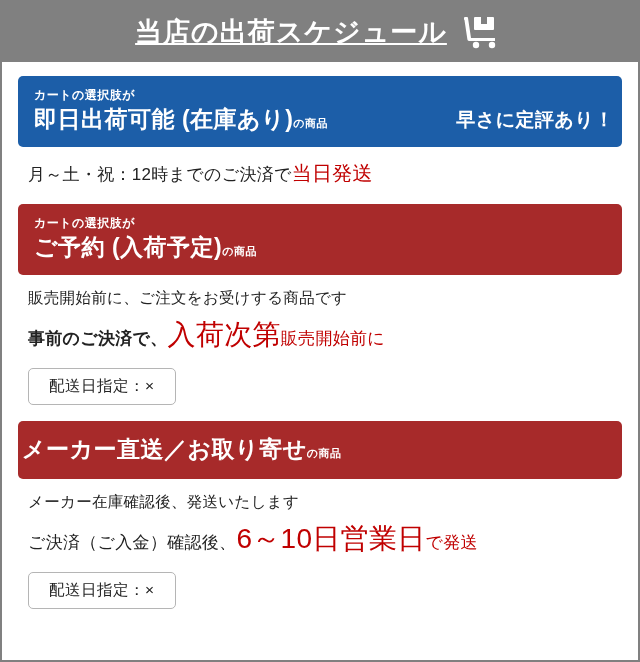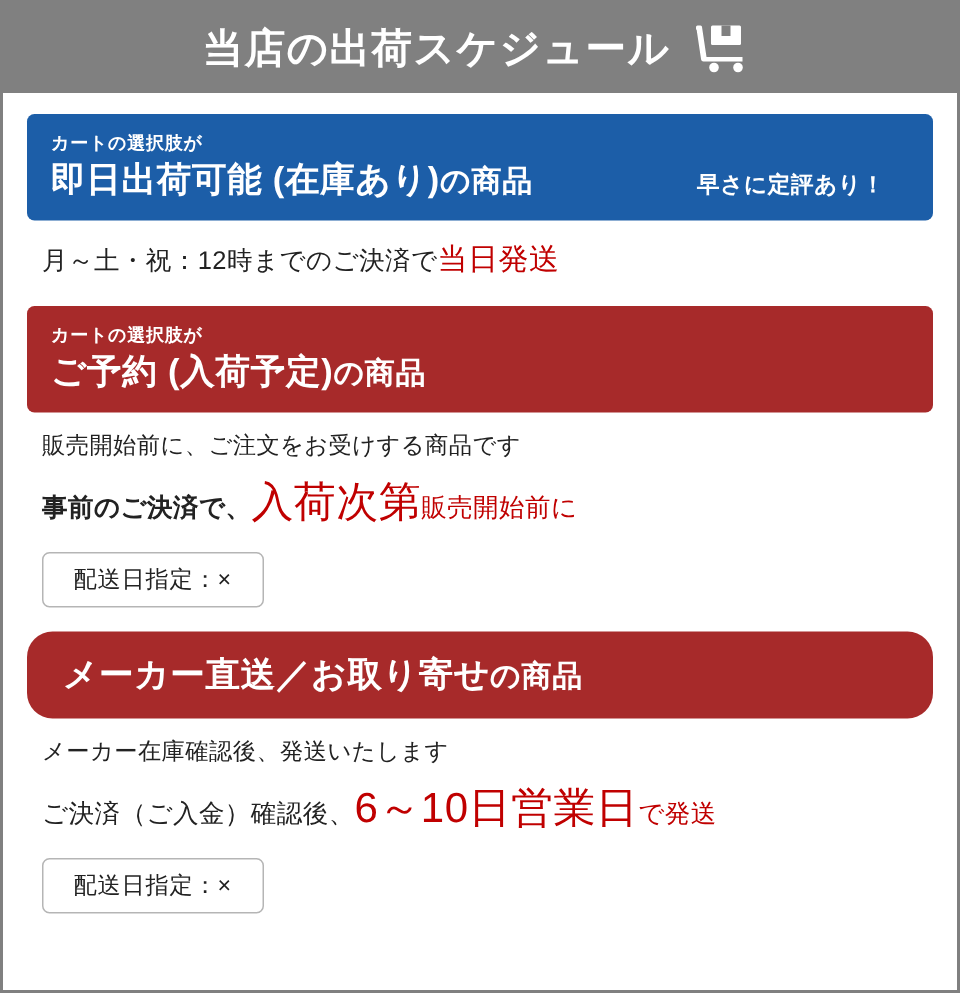--- a/index.html
+++ b/index.html
@@ -26,20 +26,21 @@
   
   .header {
     background: #808080;
     color: #ffffff;
     height: 60px;
     display: flex;
     align-items: center;
     justify-content: center;
     gap: 14px;
     flex: 0 0 auto;
+    text-decoration: underline;
   }
   .header-title {
     font-size: 27px;
     font-weight: bold;
     letter-spacing: 1px;
     line-height: 1;
   }
   .cart-icon {
     display: inline-block;
     width: 44px;
@@ -69,34 +70,33 @@
     letter-spacing: 0.5px;
   }
   .band-big {
     font-size: 23px;
     font-weight: bold;
     line-height: 1.3;
     letter-spacing: 0.5px;
     margin-top: 2px;
   }
   .band-big .suffix {
-    font-size: 20px;
+    font-size: 11px;
     font-weight: bold;
   }
   .band-note {
     position: absolute;
-    right: 32px;
+    right: 8px;
     bottom: 14px;
-    font-size: 15px;
+    font-size: 19px;
     font-weight: bold;
     letter-spacing: 0.5px;
   }
   .band.single {
-    padding: 14px 24px;
-    border-radius: 17px;
+    padding: 14px 4px;
   }
   .band.single .band-big { margin-top: 0; }
 
   
   .details {
     padding: 12px 8px 10px 10px;
   }
   .line {
     font-size: 17px;
     line-height: 1.45;

